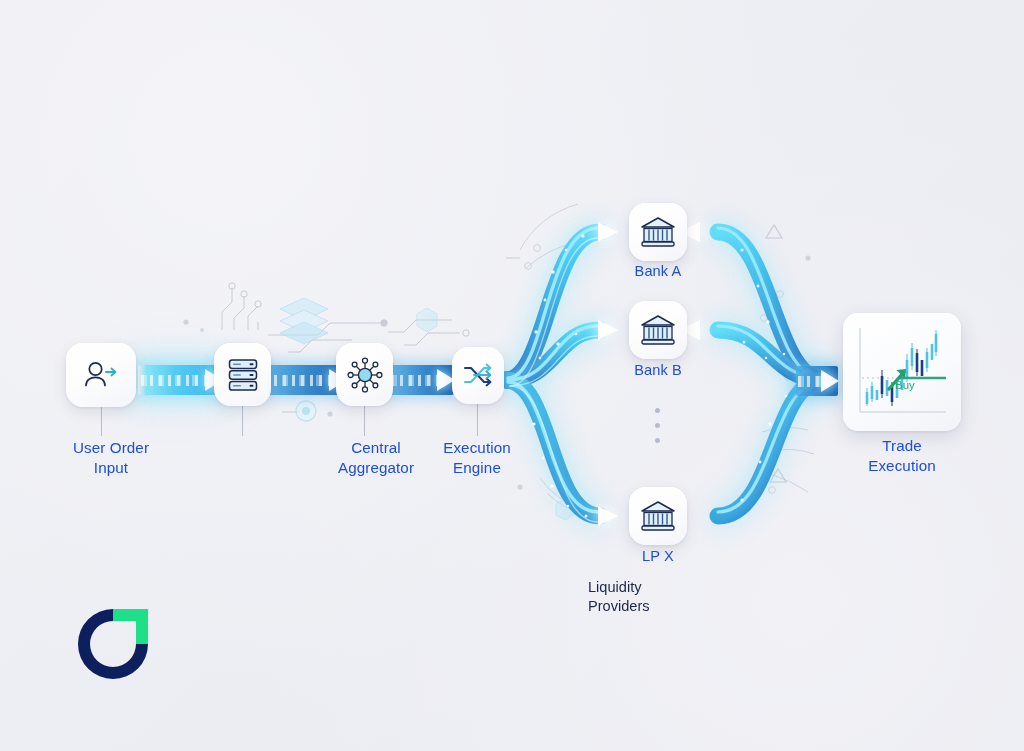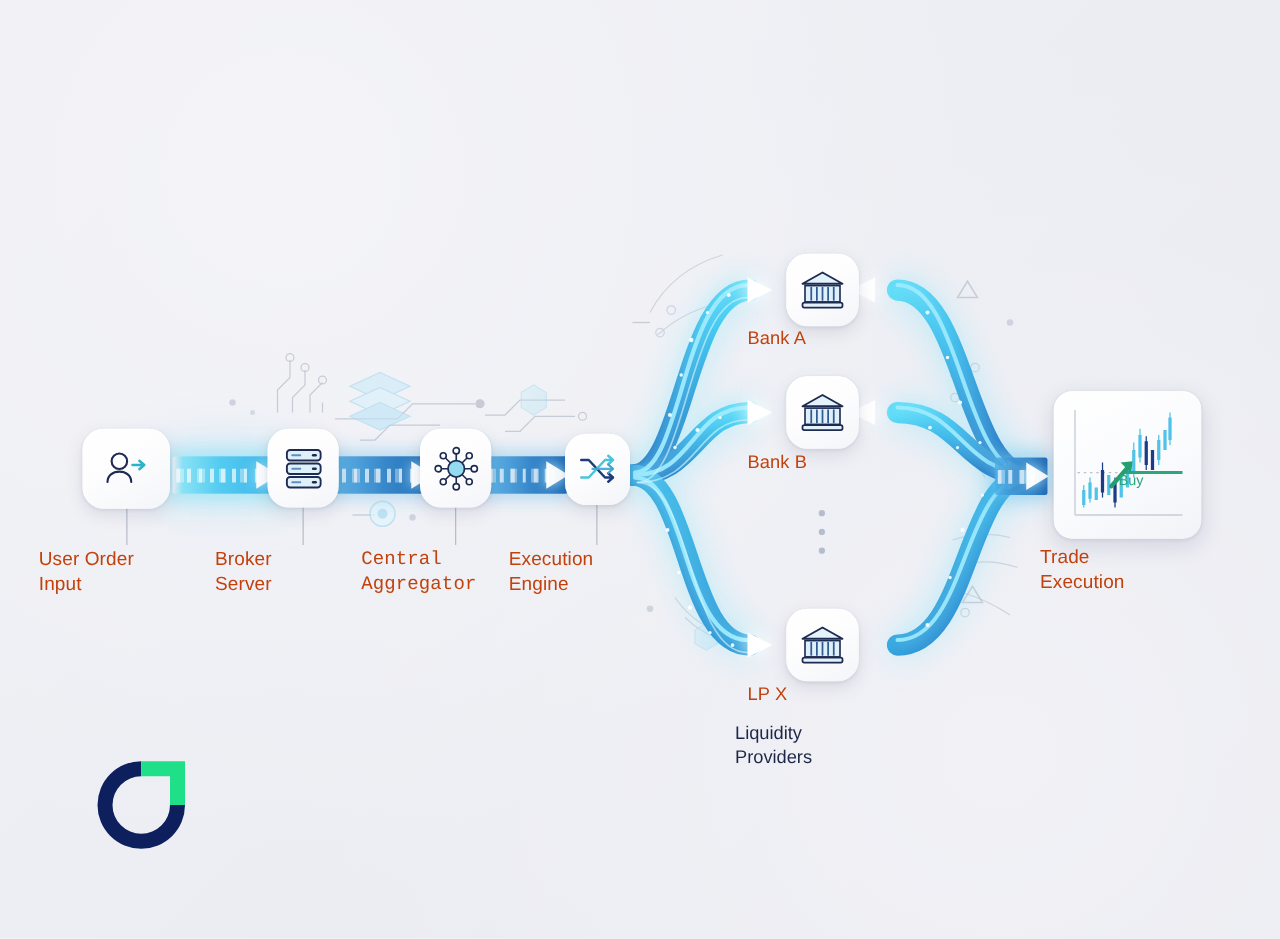--- a/index.html
+++ b/index.html
@@ -24,21 +24,22 @@
       0 5px 14px rgba(60,70,110,.13),
       0 1px 3px rgba(60,70,110,.10),
       inset 0 1px 0 rgba(255,255,255,.95);
     display:flex;align-items:center;justify-content:center;
     z-index:6;
   }
   .node svg{display:block;}
 
   .label{
     position:absolute;
-    color:#c2410c;
+    text-align:center;
+    color:#1d4ed8;
     font-size:15.2px;
     line-height:19.5px;
     letter-spacing:.1px;
     z-index:7;
     white-space:pre-line;
     font-weight:400;
   }
   .label.sm{font-size:14.6px;line-height:19px;}
   .sublabel{
     position:absolute;text-align:left;color:#1d2747;
@@ -314,22 +315,20 @@
           <rect x="7" y="28" width="8" height="1.5" rx=".7"></rect>
         </g>
         <g fill="#1d2b52">
           <rect x="23.5" y="6.2" width="4" height="2" rx="1"></rect>
           <rect x="23.5" y="17" width="4" height="2" rx="1"></rect>
           <rect x="23.5" y="27.8" width="4" height="2" rx="1"></rect>
         </g>
       </svg>
     </span>
   </div>
-  <div class="label" style="left:172px;top:438px;width:140px;">Broker
-Server</div>
 
   <div class="node" style="left:336px;top:343px;width:57px;height:63px;">
     <span>
       <svg width="38" height="38" viewBox="0 0 38 38">
         <g stroke="#1d2b52" stroke-width="1.3">
           <line x1="19" y1="19" x2="19" y2="5"></line>
           <line x1="19" y1="19" x2="19" y2="33"></line>
           <line x1="19" y1="19" x2="5" y2="19"></line>
           <line x1="19" y1="19" x2="33" y2="19"></line>
           <line x1="19" y1="19" x2="9" y2="9"></line>
@@ -344,21 +343,21 @@
           <circle cx="4.6" cy="19" r="2.5"></circle>
             <circle cx="33.4" cy="19" r="2.5"></circle>
           <circle cx="8.6" cy="8.6" r="2.4"></circle>
             <circle cx="29.4" cy="8.6" r="2.4"></circle>
           <circle cx="8.6" cy="29.4" r="2.4"></circle>
             <circle cx="29.4" cy="29.4" r="2.4"></circle>
         </g>
       </svg>
     </span>
   </div>
-  <div class="label" style="left:289px;top:438px;width:152px;font-family:Liberation Mono, monospace;">Central
+  <div class="label" style="left:300px;top:438px;width:152px;">Central
 Aggregator</div>
 
   <div class="node" style="left:452px;top:347px;width:52px;height:57px;">
     <span>
       <svg width="32" height="30" viewBox="0 0 32 30" fill="none" stroke-linecap="round" stroke-linejoin="round">
         <path d="M3 7 H9 L22 21 H28" stroke="#1f3b78" stroke-width="2"></path>
         <path d="M24.6 17.6 L28.4 21 L24.6 24.4" stroke="#1f3b78" stroke-width="2"></path>
         <path d="M3 21 H9 L22 7 H28" stroke="#49c4dd" stroke-width="2"></path>
         <path d="M24.6 3.6 L28.4 7 L24.6 10.4" stroke="#49c4dd" stroke-width="2"></path>
         <path d="M12 14 H22 H28" stroke="#3aa6cf" stroke-width="1.8" opacity=".9"></path>

